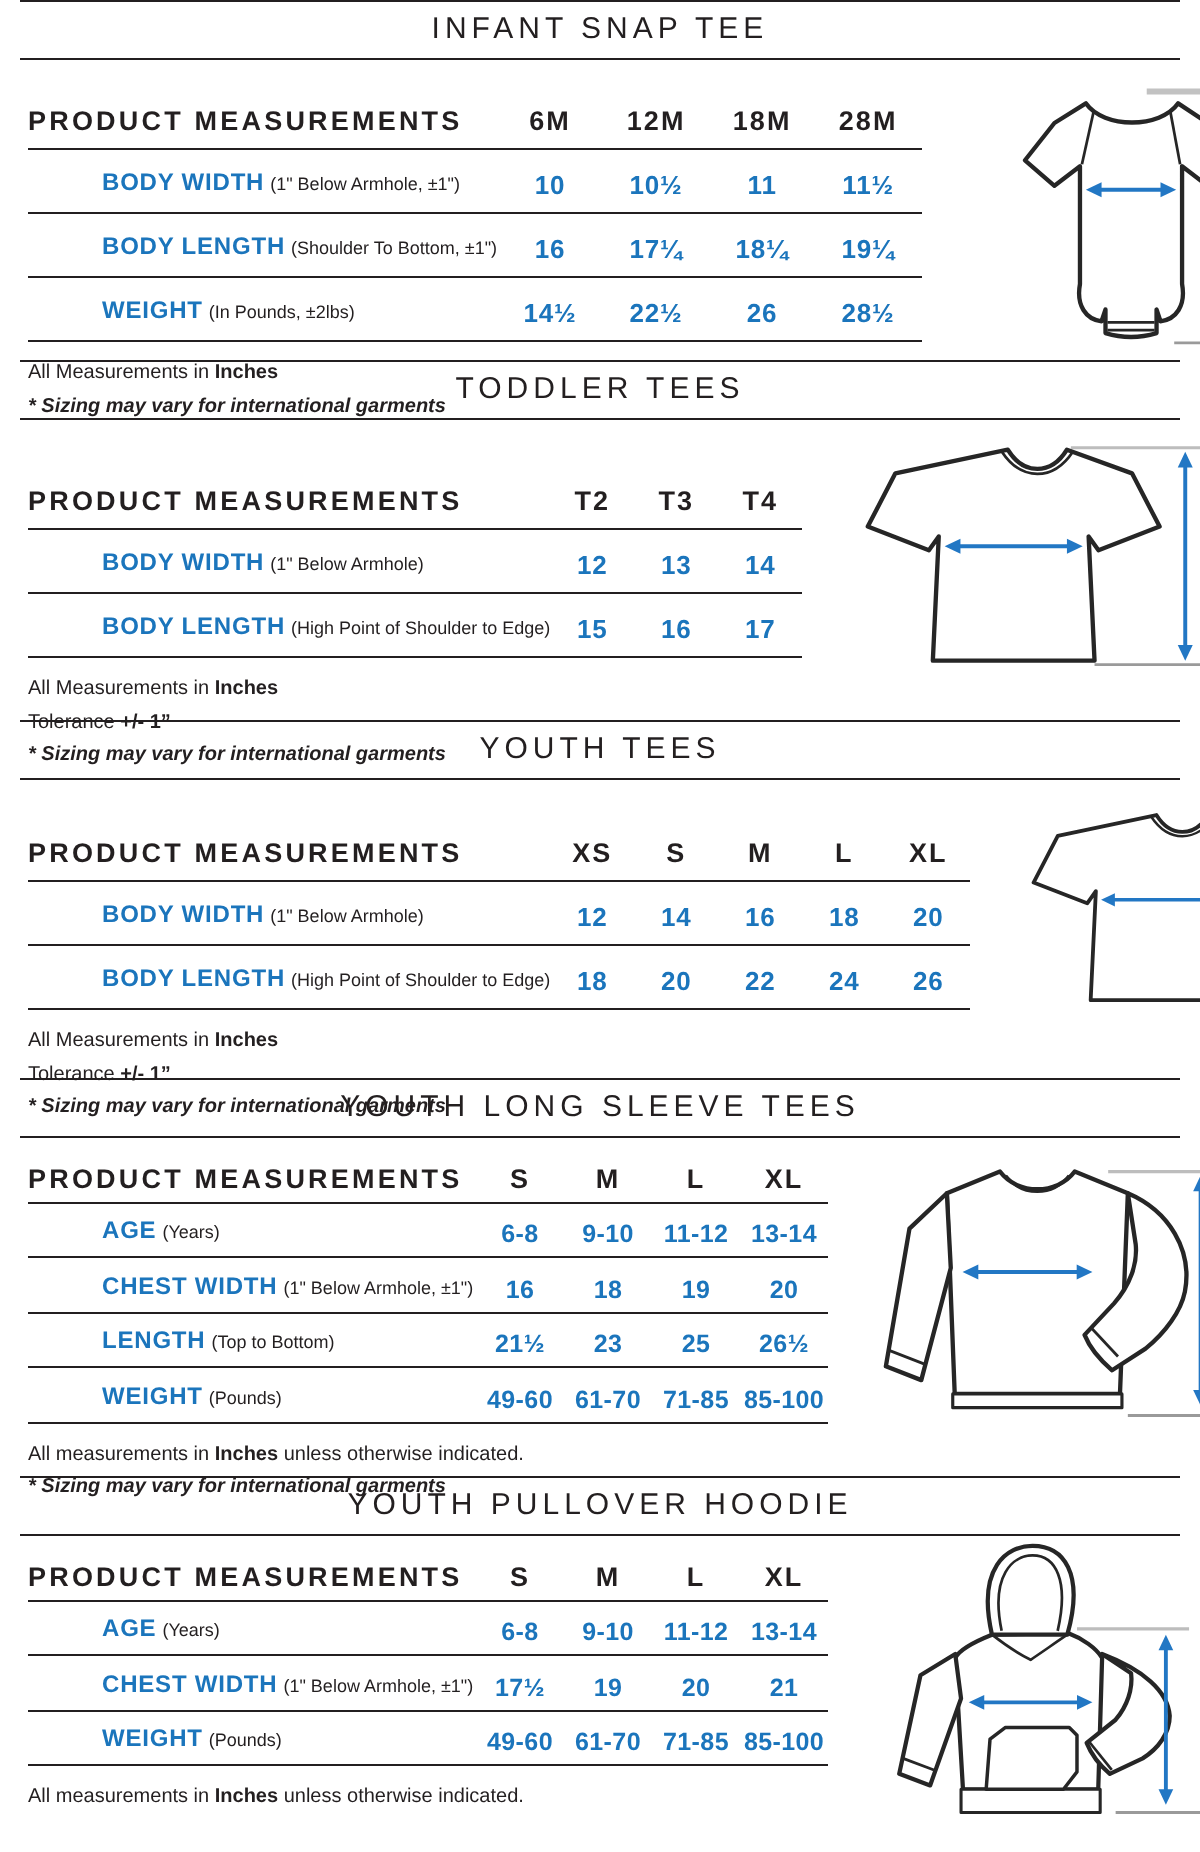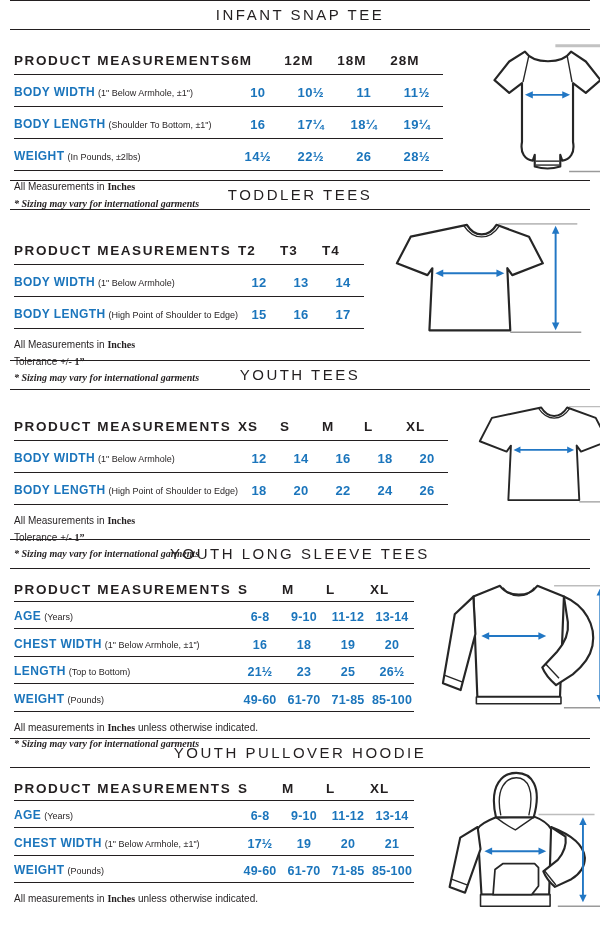--- a/index.html
+++ b/index.html
@@ -26,25 +26,25 @@
   .content{display:flex;align-items:flex-start;padding-left:14px;gap:24px;}
   .left-col{flex:none;}
   .figure{flex:1;display:flex;justify-content:flex-end;padding-right:8px;}
 
   table.meas-table{border-collapse:collapse;table-layout:fixed;}
   .meas-table th,.meas-table td{padding:7px 0 6px;vertical-align:bottom;}
   .meas-table thead th{
     border-bottom:1.5px solid #231f20;text-align:left;
     font-size:13.5px;font-weight:bold;letter-spacing:1.6px;color:#231f20;white-space:nowrap;
   }
-  .meas-table thead th.val{text-align:left;letter-spacing:1px;}
+  .meas-table thead th.val{text-align:center;letter-spacing:1px;}
   .meas-table tbody td{border-bottom:1.5px solid #231f20;}
   td.val,th.val{text-align:center;}
   td.val{color:#1b75bc;font-weight:bold;font-size:13px;letter-spacing:.4px;white-space:nowrap;}
-  .row-label{color:#1b75bc;font-weight:bold;font-size:12px;letter-spacing:.4px;white-space:nowrap;}
+  .row-label{color:#1b75bc;font-weight:bold;font-size:12px;letter-spacing:.4px;white-space:nowrap;margin-left:37px;}
   .row-note{color:#231f20;font-size:9px;font-weight:normal;margin-left:3px;white-space:nowrap;}
   .label-cell{width:212px;white-space:nowrap;}
 
   .sec-infant-snap-tee .label-cell{width:212px}
   .sec-infant-snap-tee td.val,.sec-infant-snap-tee th.val{width:53px;}
   .sec-toddler-tees td.val,.sec-toddler-tees th.val{width:42px;}
   .sec-youth-tees td.val,.sec-youth-tees th.val{width:42px;}
   .sec-youth-long-sleeve-tees .label-cell,
   .sec-youth-pullover-hoodie .label-cell{width:224px;}
   .sec-youth-long-sleeve-tees td.val,.sec-youth-long-sleeve-tees th.val,
@@ -61,21 +61,21 @@
 
   .sec-infant-snap-tee .figure svg{margin-top:4px;}
   .sec-toddler-tees .figure svg{margin-top:4px;}
   .sec-youth-tees .figure svg{margin-top:8px;}
   .sec-youth-long-sleeve-tees .figure svg{margin-top:4px;}
   .sec-youth-pullover-hoodie .figure svg{margin-top:2px;}
   .sec-youth-tees .figure svg{width:186px;}
 
   .footnotes{margin-top:9px;}
   .footnotes p{margin:0 0 3px;font-size:10px;color:#231f20;line-height:1.35;}
-  .footnotes .b{font-weight:bold;font-family:Liberation Serif, serif;}
+  .footnotes .b{font-weight:bold;}
   .footnotes .i{font-style:italic;text-align:center;}
 </style>
 </head>
 <body>
 
 <main>
   <section class="sec-infant-snap-tee">
     <div class="band">
       <h2>INFANT SNAP TEE</h2>
     </div>

